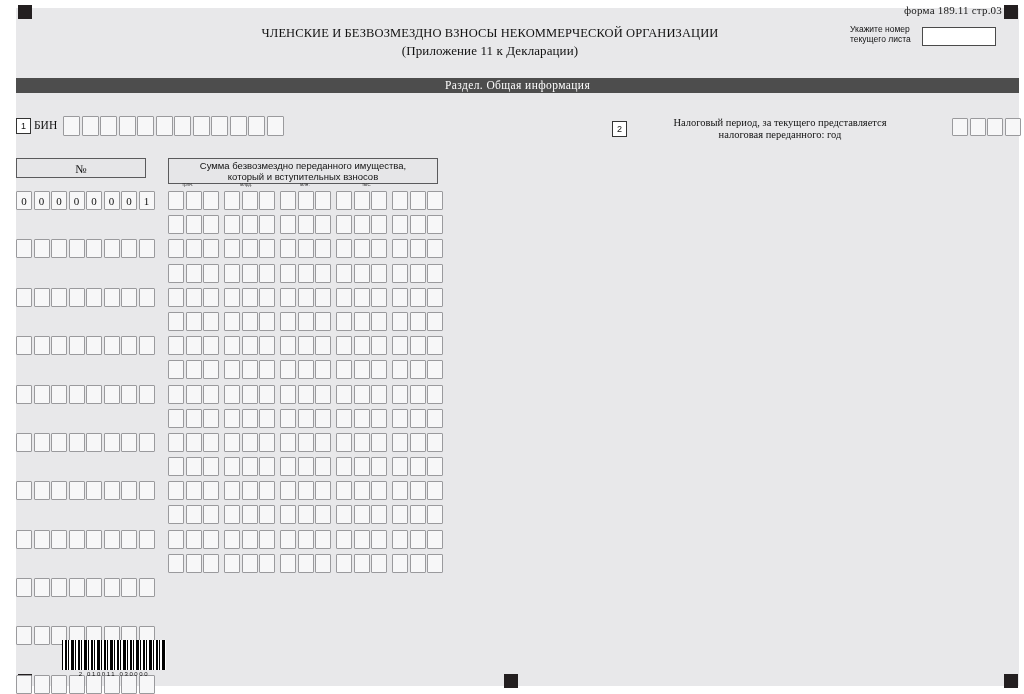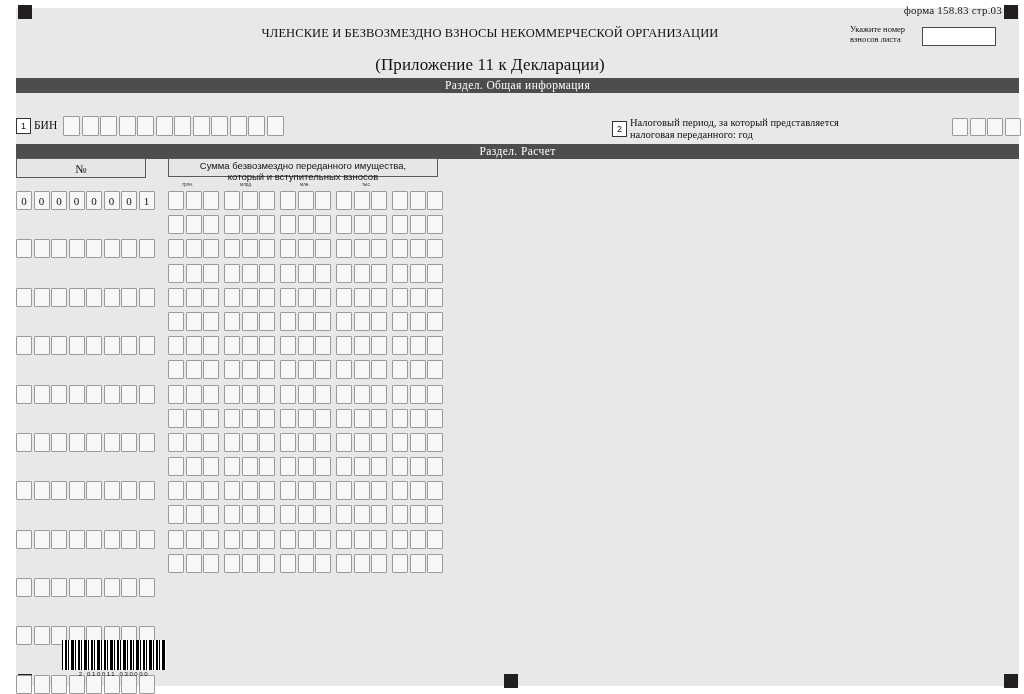--- a/index.html
+++ b/index.html
@@ -73,35 +73,35 @@
     width: 700px;
     text-align: center;
     font-size: 12.5px;
     line-height: 15px;
     color: #111;
     letter-spacing: 0.1px;
   }
   .title-block .ln { display: block; white-space: nowrap; }
   .title-sub {
     display: block;
-    margin-top: 16px;
-    font-size: 17px;
+    margin-top: 2px;
+    font-size: 13px;
     white-space: nowrap;
   }
 
   
   .sheet-no-label {
     position: absolute;
     left: 850px;
     top: 24px;
     width: 72px;
     font-size: 8.5px;
     line-height: 10px;
     color: #111;
-    font-family: Liberation Serif, serif;
+    font-family: Liberation Sans, sans-serif;
   }
   .sheet-no-field {
     position: absolute;
     left: 922px;
     top: 27px;
     width: 72px;
     height: 17px;
     border: 1px solid #4a4a4a;
     background: #ffffff;
   }
@@ -134,20 +134,21 @@
     text-align: center;
     line-height: 14px;
     color: #111;
   }
 
   .field-label {
     position: absolute;
     font-size: 11.5px;
     color: #111;
     line-height: 13px;
+    text-align: center;
   }
 
   
   .cellrow {
     position: absolute;
     display: flex;
   }
   .cell {
     width: 16px;
     height: 19px;
@@ -176,21 +177,21 @@
   .col-head {
     position: absolute;
     border: 1px solid #5a5a5c;
     background: #e6e6e8;
     box-sizing: border-box;
   }
   .col-head-a {
     left: 16px; top: 158px; width: 130px; height: 20px;
   }
   .col-head-i {
-    left: 168px; top: 158px; width: 270px; height: 19px;
+    left: 168px; top: 158px; width: 270px; height: 26px;
   }
   .col-head-text {
     position: absolute;
     text-align: center;
     font-size: 11px;
     color: #111;
     width: 100%;
   }
   .col-head-a .col-head-text { top: 3px; font-size: 12px; }
   .col-head-i .col-head-text {
@@ -250,30 +251,30 @@
   <div class="margin-left"></div>
   <div class="margin-bottom"></div>
   <div class="margin-right"></div>
 
   <div class="reg-mark reg-tl"></div>
   <div class="reg-mark reg-tr"></div>
   <div class="reg-mark reg-bl"></div>
   <div class="reg-mark reg-bm"></div>
   <div class="reg-mark reg-br"></div>
 
-  <div class="form-no">форма 158.83  стр.03</div>
+  <div class="form-no">форма 189.11  стр.03</div>
 
   <div class="title-block">
     <span class="ln">ЧЛЕНСКИЕ И БЕЗВОЗМЕЗДНО ВЗНОСЫ НЕКОММЕРЧЕСКОЙ ОРГАНИЗАЦИИ</span>
     <span class="title-sub">(Приложение 11 к Декларации)</span>
   </div>
 
   <div class="sheet-no-label">
     <span>Укажите номер</span><br>
-    <span>взносов листа</span>
+    <span>текущего листа</span>
   </div>
   <div class="sheet-no-field"></div>
 
   <div class="section-bar sec1">Раздел. Общая информация</div>
 
   <div class="num-box" style="left:16px; top:118px;">1</div>
   <div class="field-label" style="left:34px; top:119px;">БИН</div>
   <div class="cellrow bin-row">
       <div class="cell"></div>
       <div class="cell"></div>
@@ -284,31 +285,30 @@
       <div class="cell"></div>
       <div class="cell"></div>
       <div class="cell"></div>
       <div class="cell"></div>
       <div class="cell"></div>
       <div class="cell"></div>
     </div>
 
   <div class="num-box" style="left:612px; top:121px;">2</div>
   <div class="field-label" style="left:630px; top:117px; width:300px; font-size:10.5px; line-height:12px;">
-    <span>Налоговый период, за который представляется</span><br>
+    <span>Налоговый период, за текущего представляется</span><br>
     <span>налоговая переданного: год</span>
   </div>
   <div class="cellrow period-row">
       <div class="cell"></div>
       <div class="cell"></div>
       <div class="cell"></div>
       <div class="cell"></div>
     </div>
 
-  <div class="section-bar sec2">Раздел. Расчет</div>
 
   <div class="num-box" style="left:16px; top:159px; border-color:#4a4a4a;">A</div>
   <div class="col-head col-head-a">
     <div class="col-head-text">№</div>
   </div>
 
   <div class="num-box" style="left:168px; top:159px; border-color:#4a4a4a;">I</div>
   <div class="col-head col-head-i">
     <div class="col-head-text">
       <span>Сумма безвозмездно переданного имущества,</span><br>

